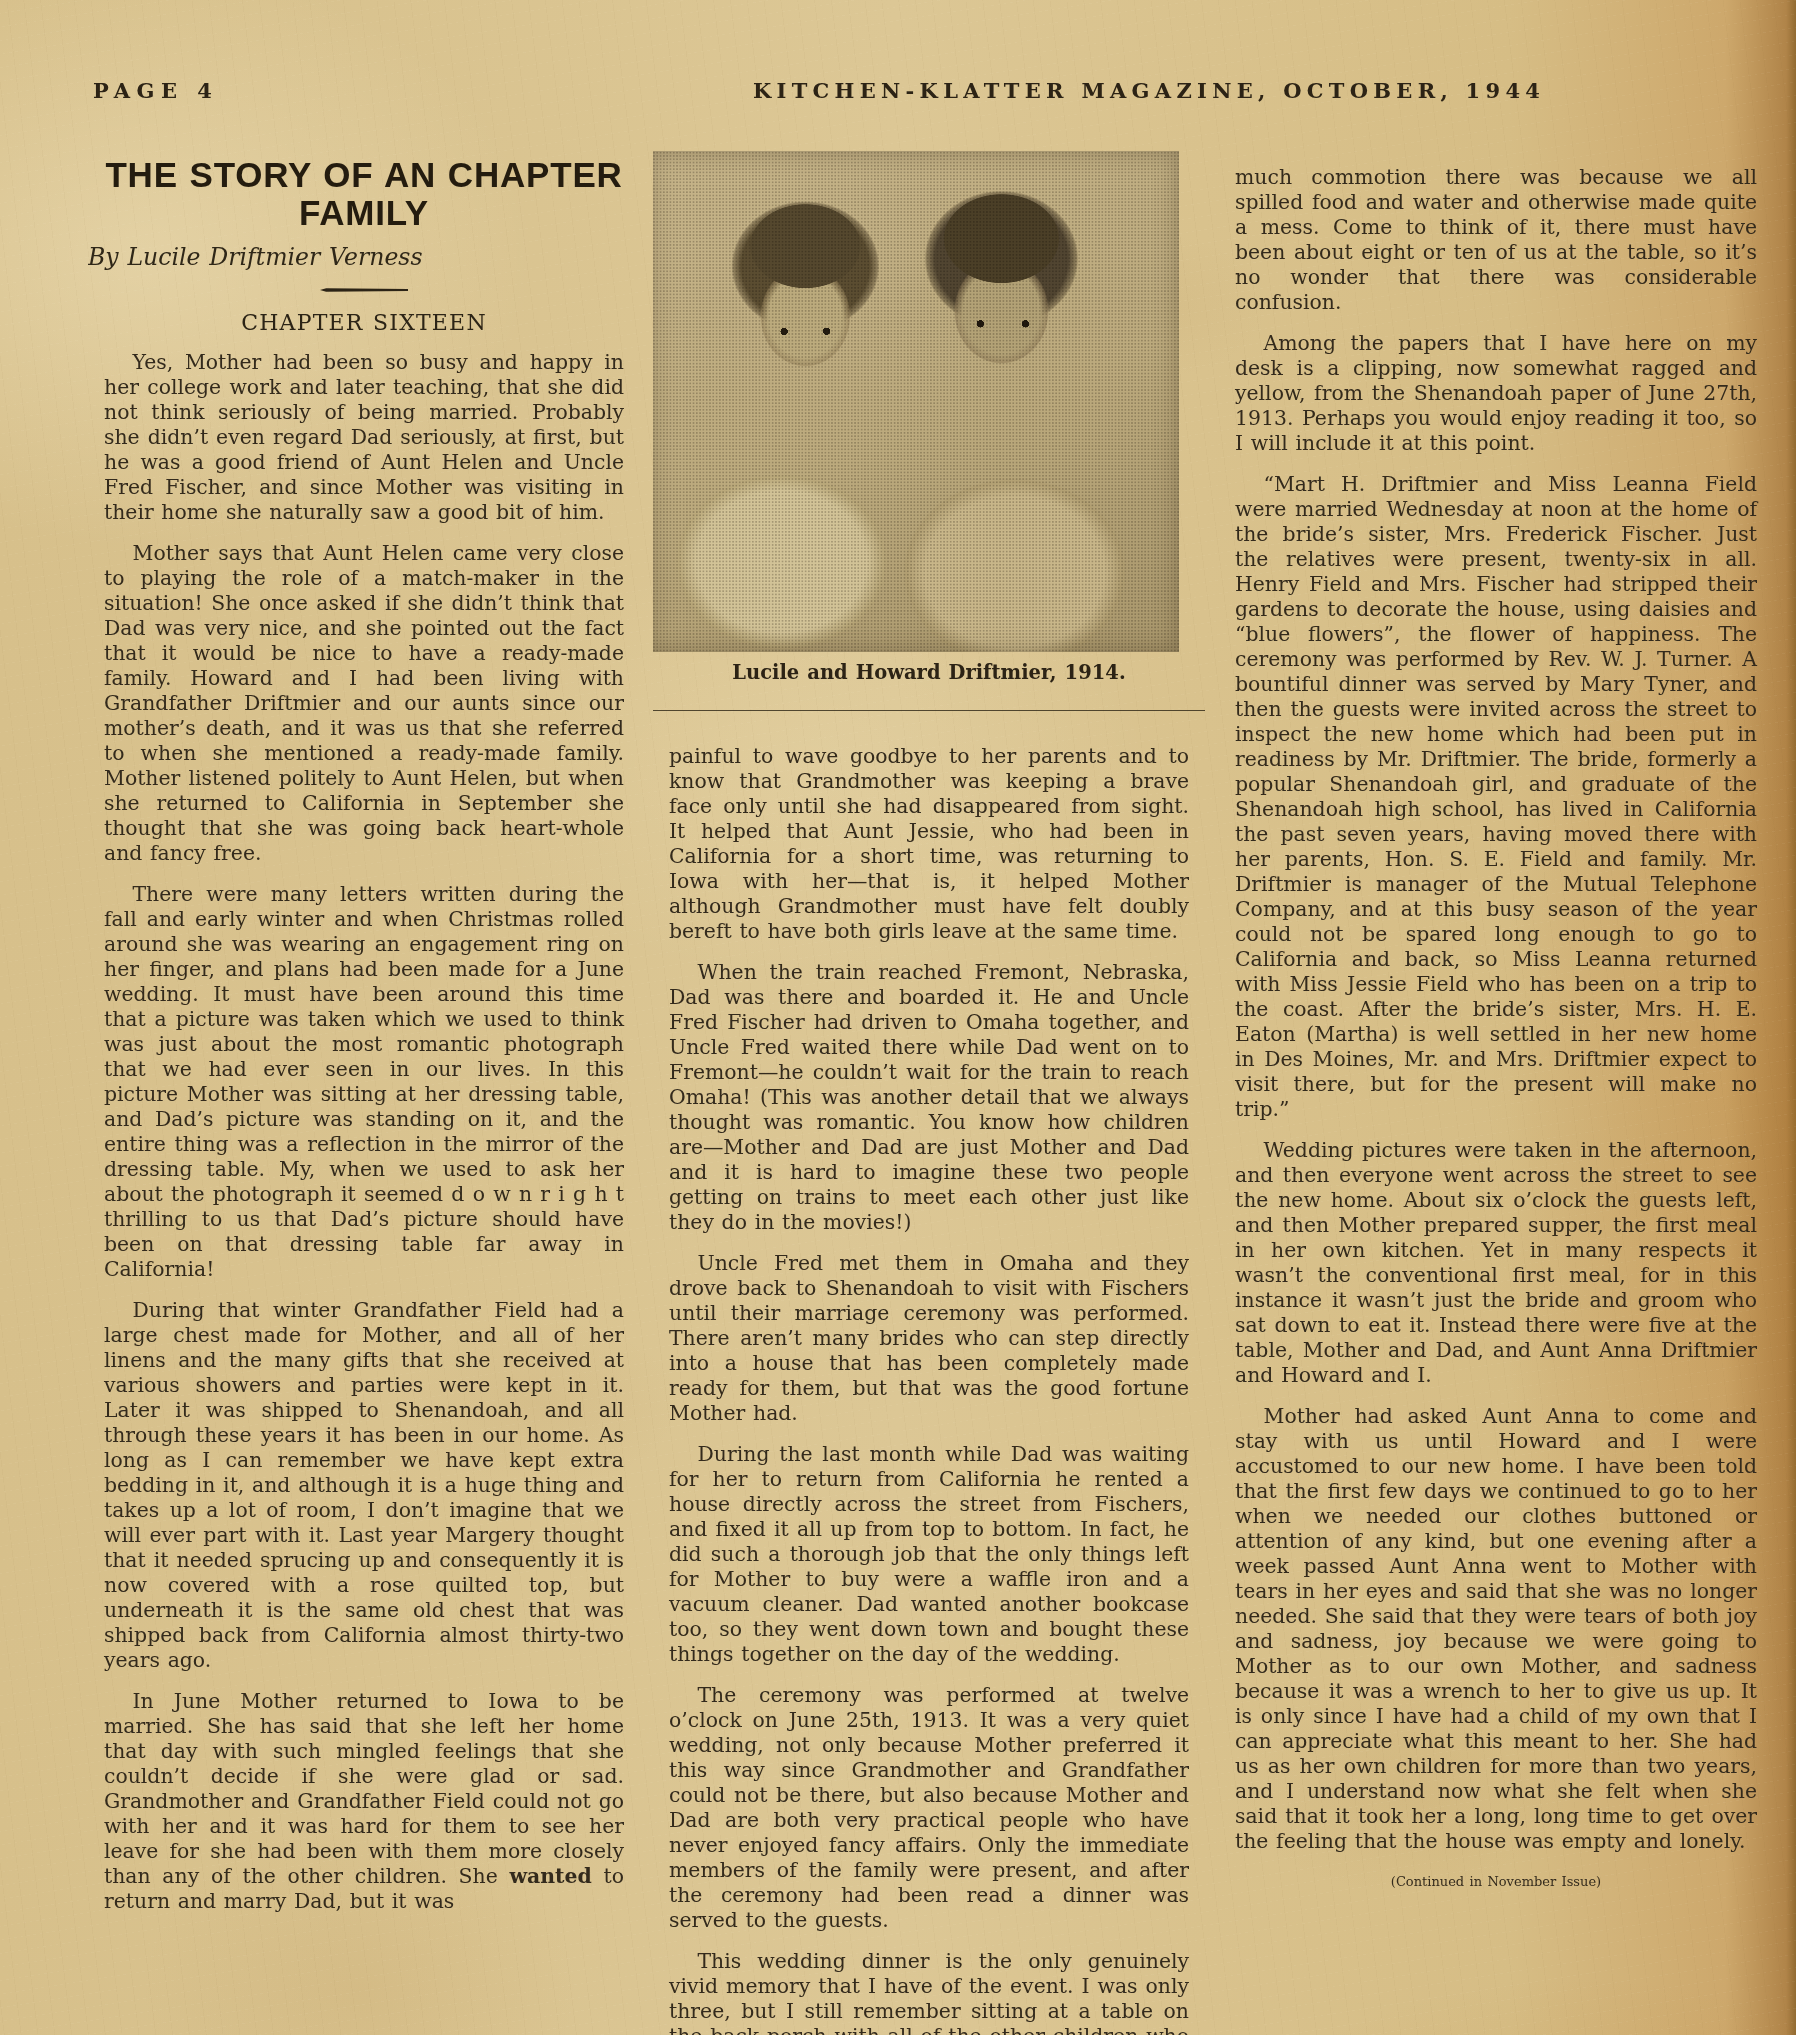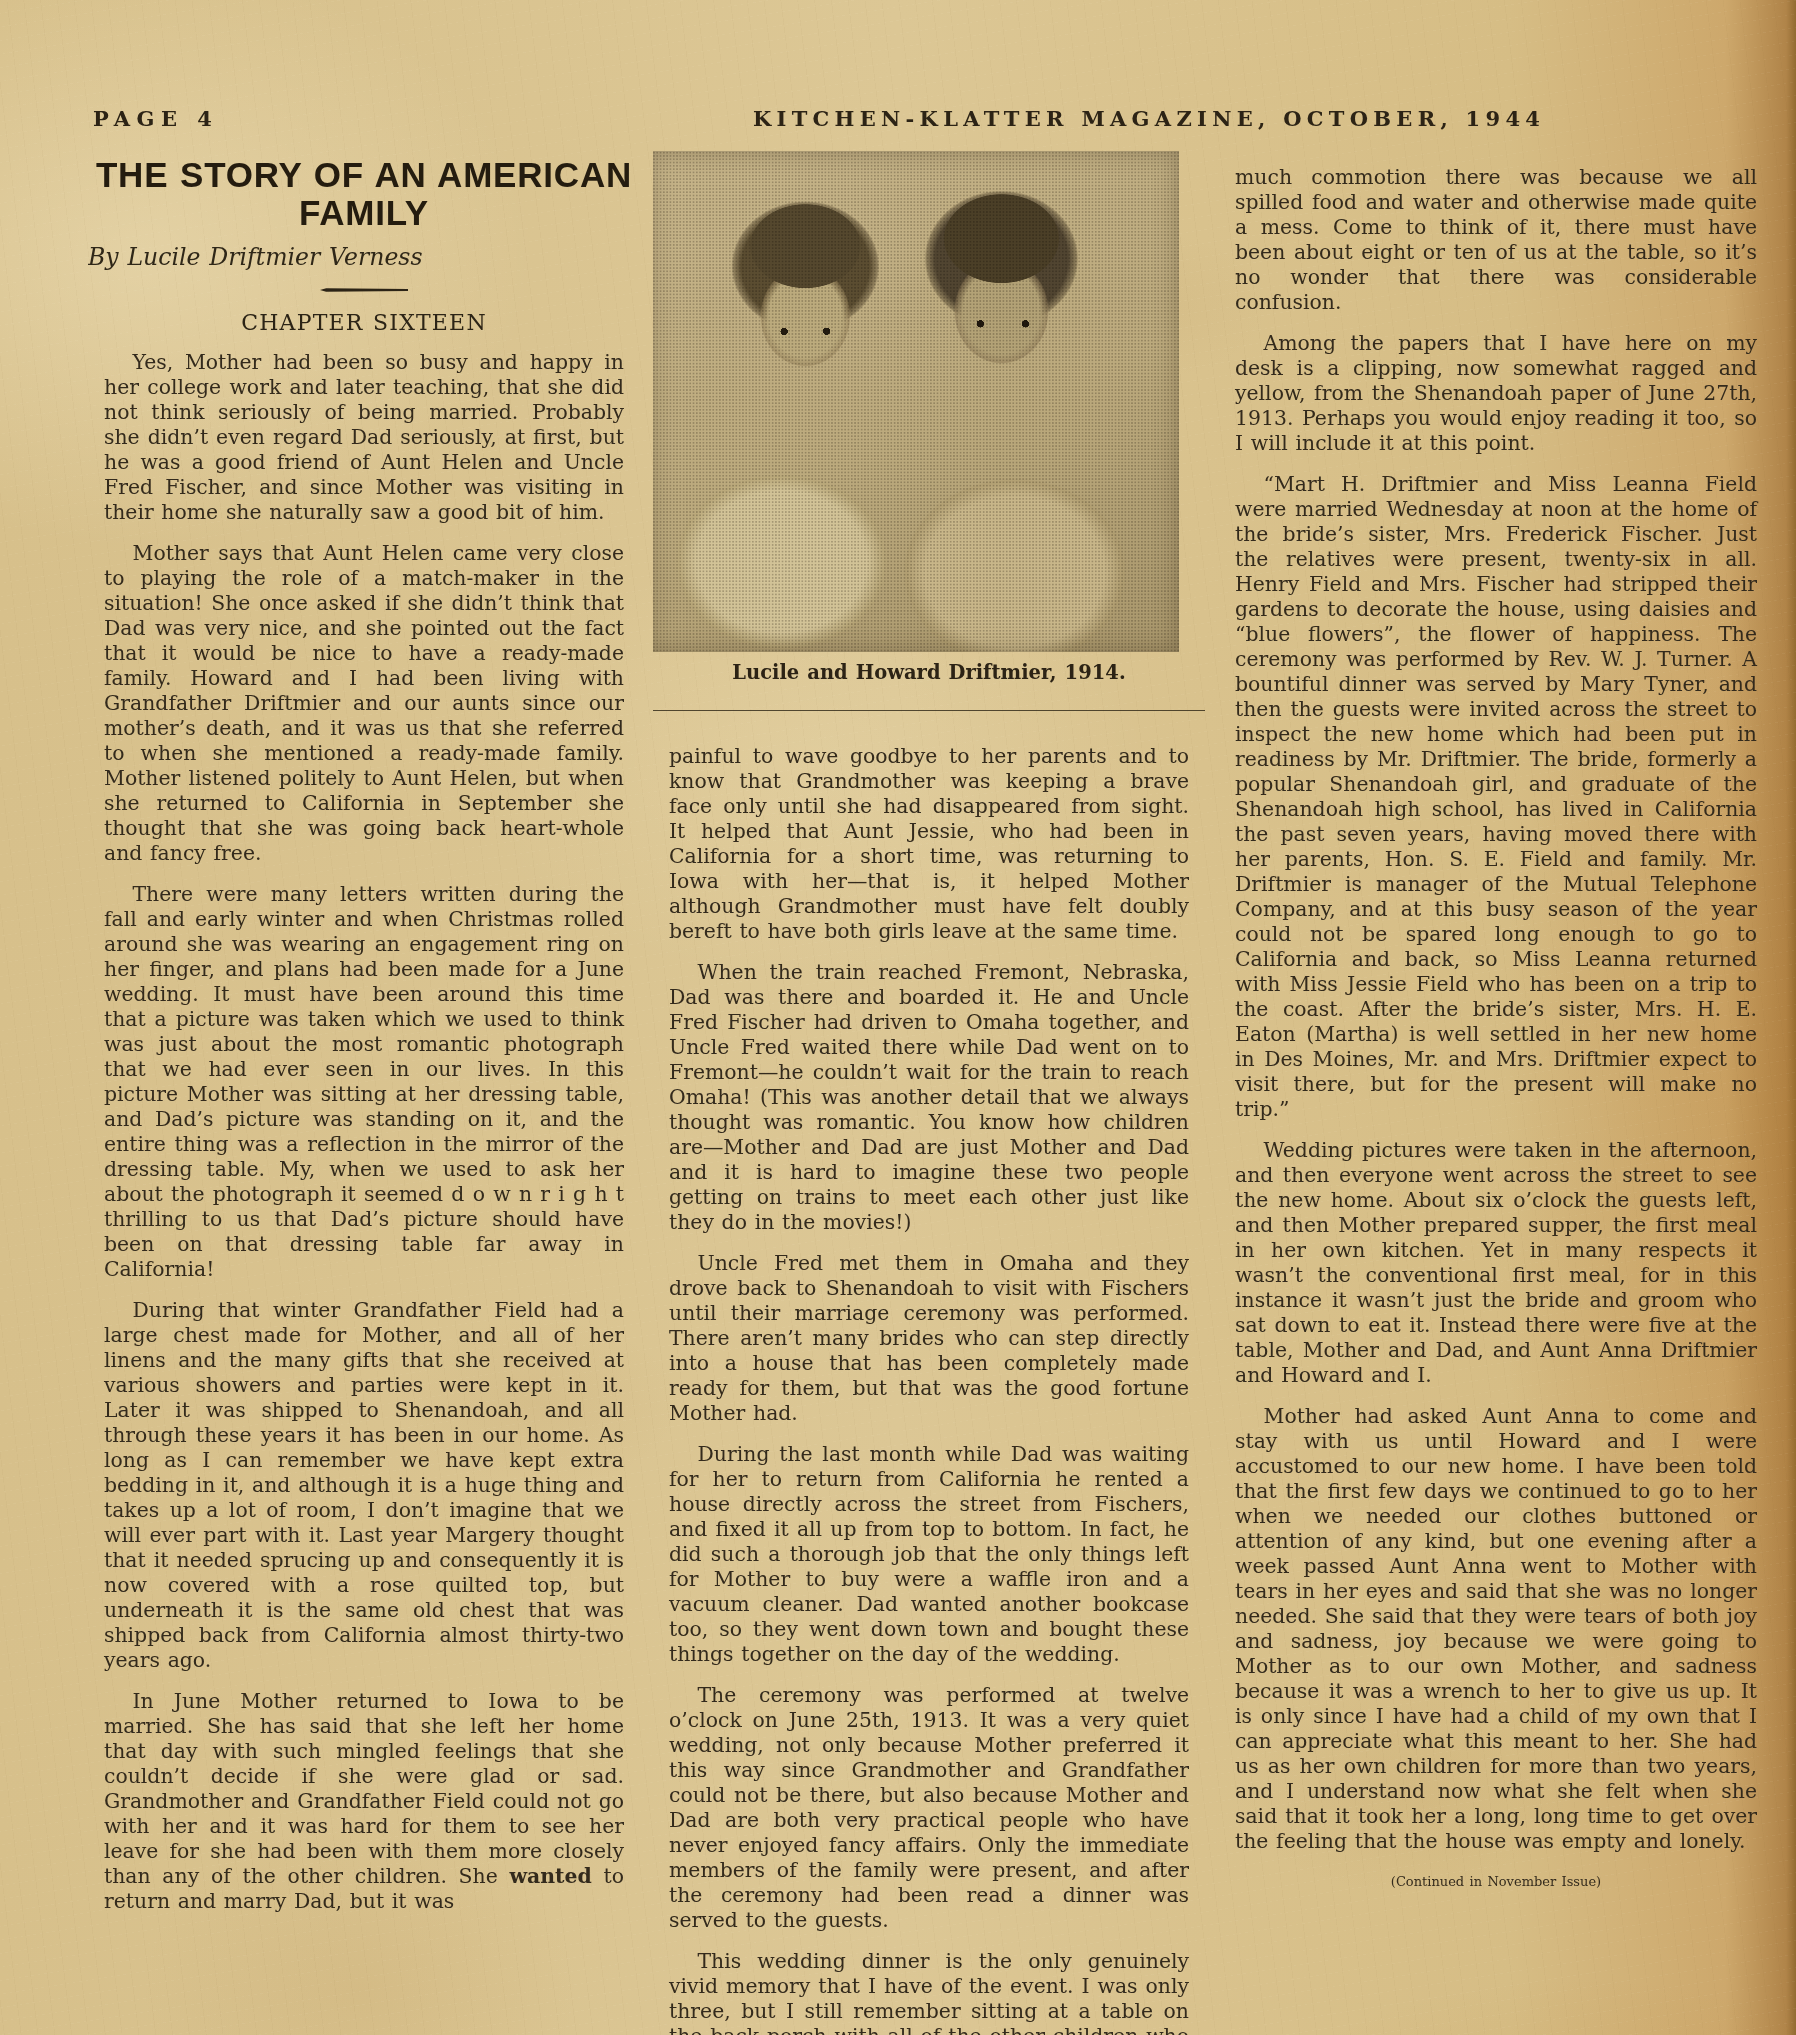--- a/index.html
+++ b/index.html
@@ -22,21 +22,21 @@
   .page::before{
     content:"";position:absolute;inset:0;pointer-events:none;
     background:
       repeating-linear-gradient(83deg, rgba(120,90,40,.035) 0 0.8px, transparent 0.8px 16.7px),
       repeating-linear-gradient(-9deg, rgba(255,250,228,.05) 0 0.4px, transparent 0.4px 13.4px),
       radial-gradient(ellipse 204px 122px at 30% 55%, rgba(150,105,45,.07), transparent 70%),
       radial-gradient(ellipse 171px 106px at 64% 12%, rgba(150,105,45,.06), transparent 70%),
       radial-gradient(ellipse 244px 155px at 78% 70%, rgba(150,105,45,.07), transparent 70%);
   }
   
-  .header{position:absolute;top:106px;left:0;width:1797px;height:37px;
+  .header{position:absolute;top:78px;left:0;width:1797px;height:37px;
     font-weight:bold;font-size:21px;letter-spacing:6.5px;color:#2c2315;}
   .page-label{position:absolute;left:93px;top:0;}
   .mag-title{position:absolute;left:753px;top:0;width:1001px;letter-spacing:5.3px;}
   
   .col{position:absolute;top:151px;text-align:justify;
     font-size:20.4px;line-height:25px;word-spacing:.06em;hyphens:auto;}
   .col p{margin:16px;text-indent:28.5px;}
   .col-left{left:88px;width:552px;height:2373px;overflow:hidden;}
   .col-mid{left:653px;width:552px;height:2373px;overflow:hidden;}
   .col-right{left:1219px;top:149px;width:554px;height:2377px;overflow:hidden;}
@@ -91,21 +91,21 @@
 
 <div class="page">
 
   <div class="header">
     <span class="page-label">PAGE 4</span>
     <span class="mag-title">KITCHEN-KLATTER MAGAZINE, OCTOBER, 1944</span>
   </div>
 
   <div class="col col-left">
     <h1 class="art-title">
-      <span>THE STORY OF AN AMERICAN</span>
+      <span>THE STORY OF AN CHAPTER</span>
       <span>FAMILY</span>
     </h1>
     <div class="byline">By Lucile Driftmier Verness</div>
     <div class="divider"></div>
     <h2 class="chapter">CHAPTER SIXTEEN</h2>
     <div class="paras">
         <p>Yes, Mother had been so busy and happy in her college work and later teaching, that she did not think seriously of being married.  Probably she didn’t even regard Dad seriously, at first, but he was a good friend of Aunt Helen and Uncle Fred Fischer, and since Mother was visiting in their home she naturally saw a good bit of him.</p>
         <p>Mother says that Aunt Helen came very close to playing the role of a match-maker in the situation!  She once asked if she didn’t think that Dad was very nice, and she pointed out the fact that it would be nice to have a ready-made family.  Howard and I had been living with Grandfather Driftmier and our aunts since our mother’s death, and it was us that she referred to when she mentioned a ready-made family.  Mother listened politely to Aunt Helen, but when she returned to California in September she thought that she was going back heart-whole and fancy free.</p>
         <p>There were many letters written during the fall and early winter and when Christmas rolled around she was wearing an engagement ring on her finger, and plans had been made for a June wedding.  It must have been around this time that a picture was taken which we used to think was just about the most romantic photograph that we had ever seen in our lives.  In this picture Mother was sitting at her dressing table, and Dad’s picture was standing on it, and the entire thing was a reflection in the mirror of the dressing table.  My, when we used to ask her about the photograph it seemed d o w n r i g h t thrilling to us that Dad’s picture should have been on that dressing table far away in California!</p>
         <p>During that winter Grandfather Field had a large chest made for Mother, and all of her linens and the many gifts that she received at various showers and parties were kept in it.  Later it was shipped to Shenandoah, and all through these years it has been in our home.  As long as I can remember we have kept extra bedding in it, and although it is a huge thing and takes up a lot of room, I don’t imagine that we will ever part with it.  Last year Margery thought that it needed sprucing up and consequently it is now covered with a rose quilted top, but underneath it is the same old chest that was shipped back from California almost thirty-two years ago.</p>

